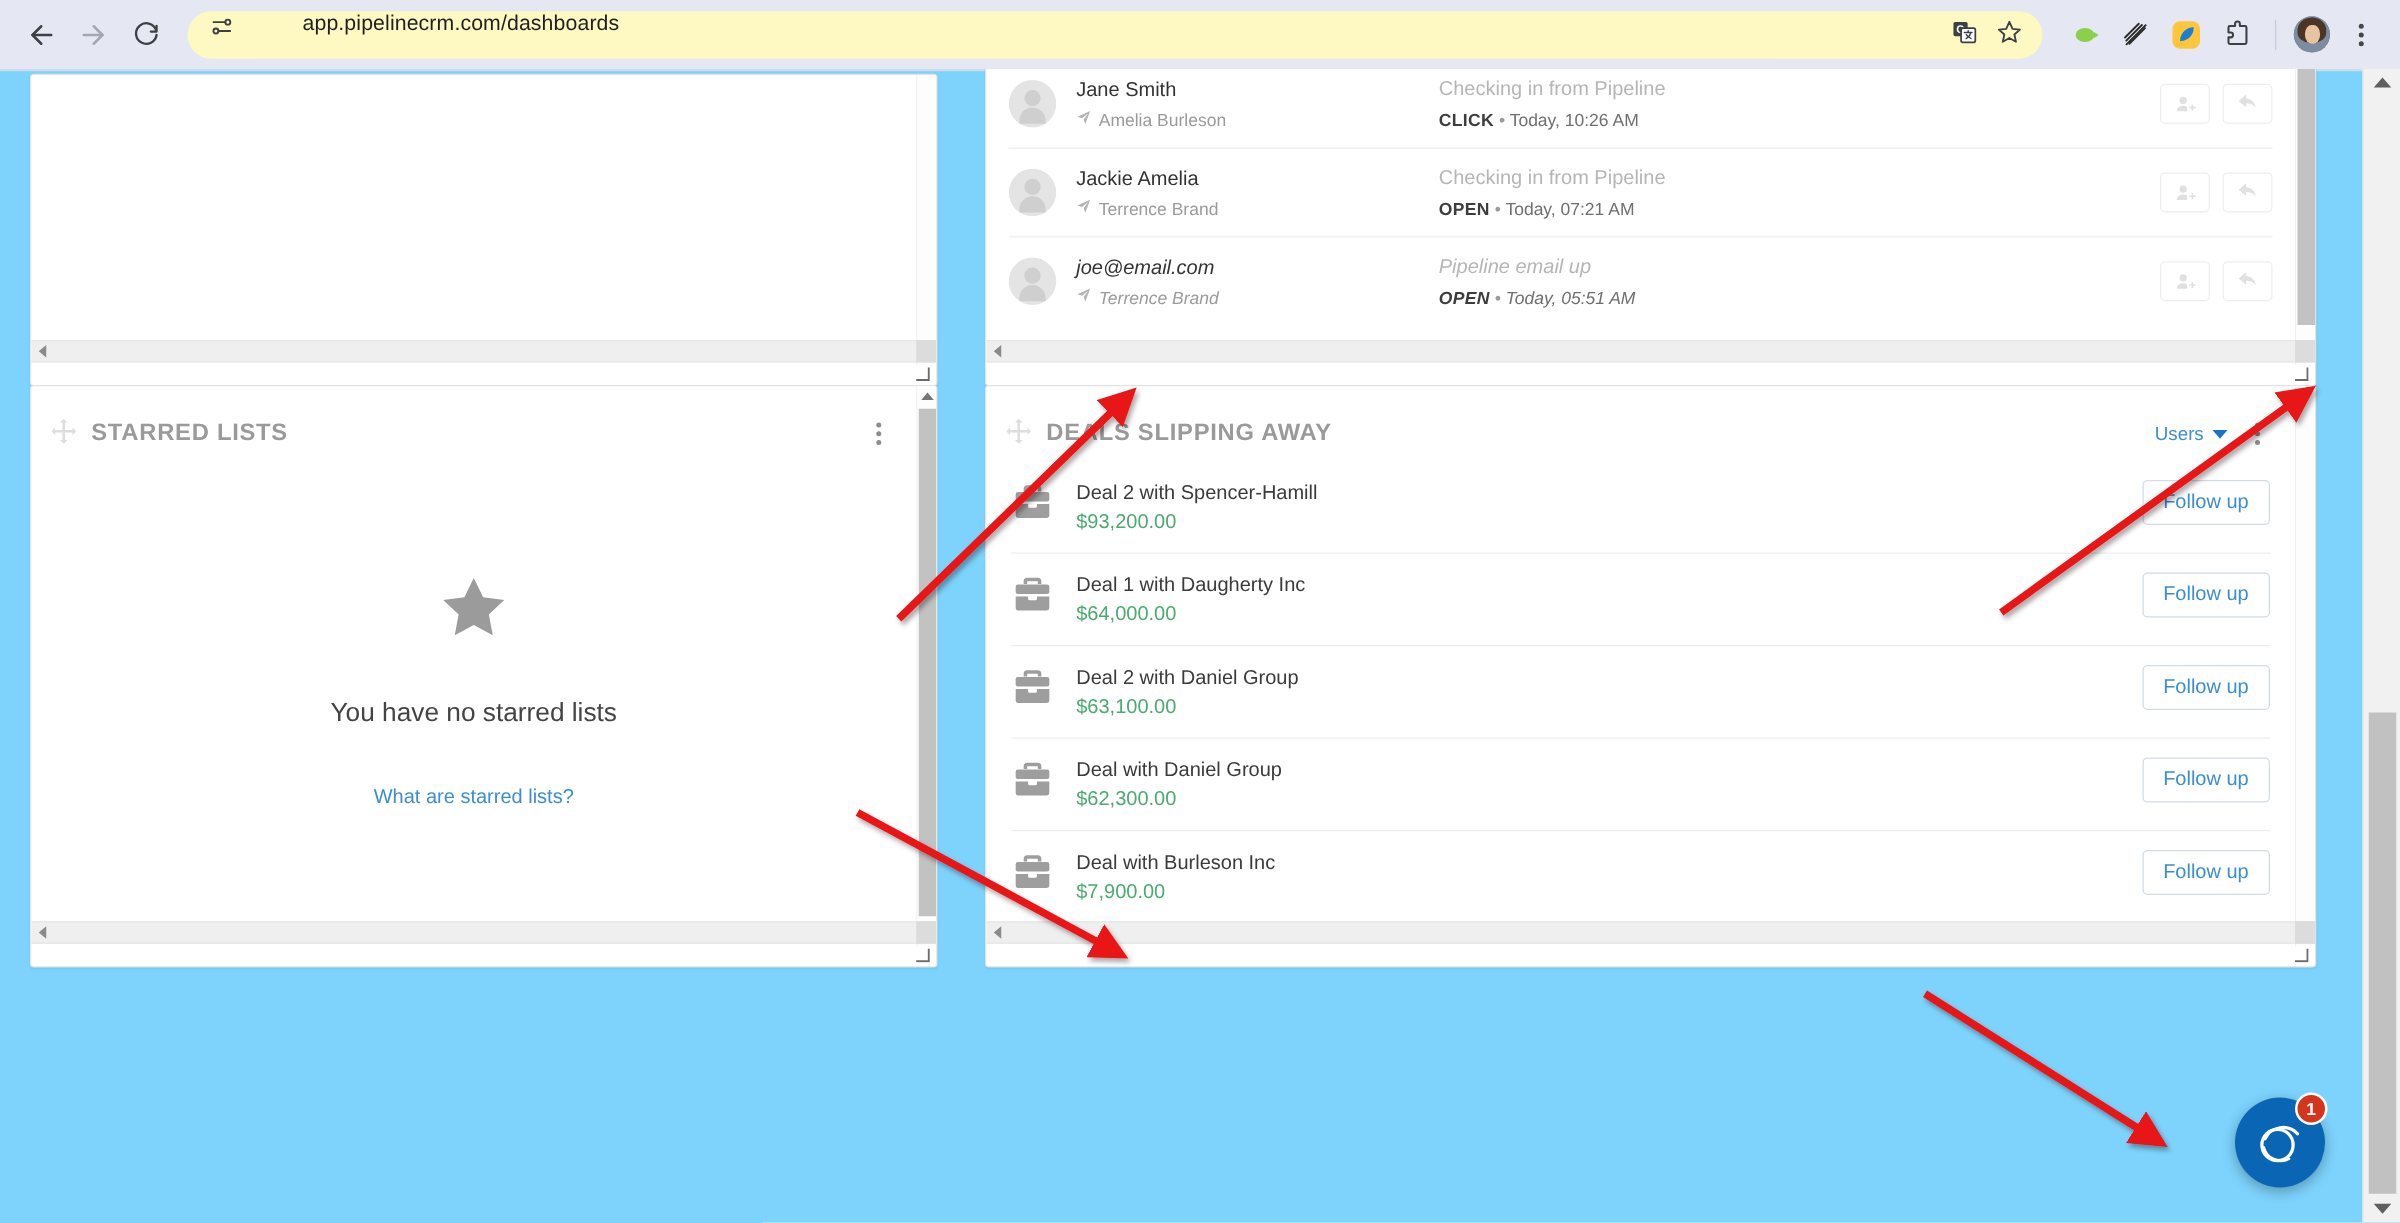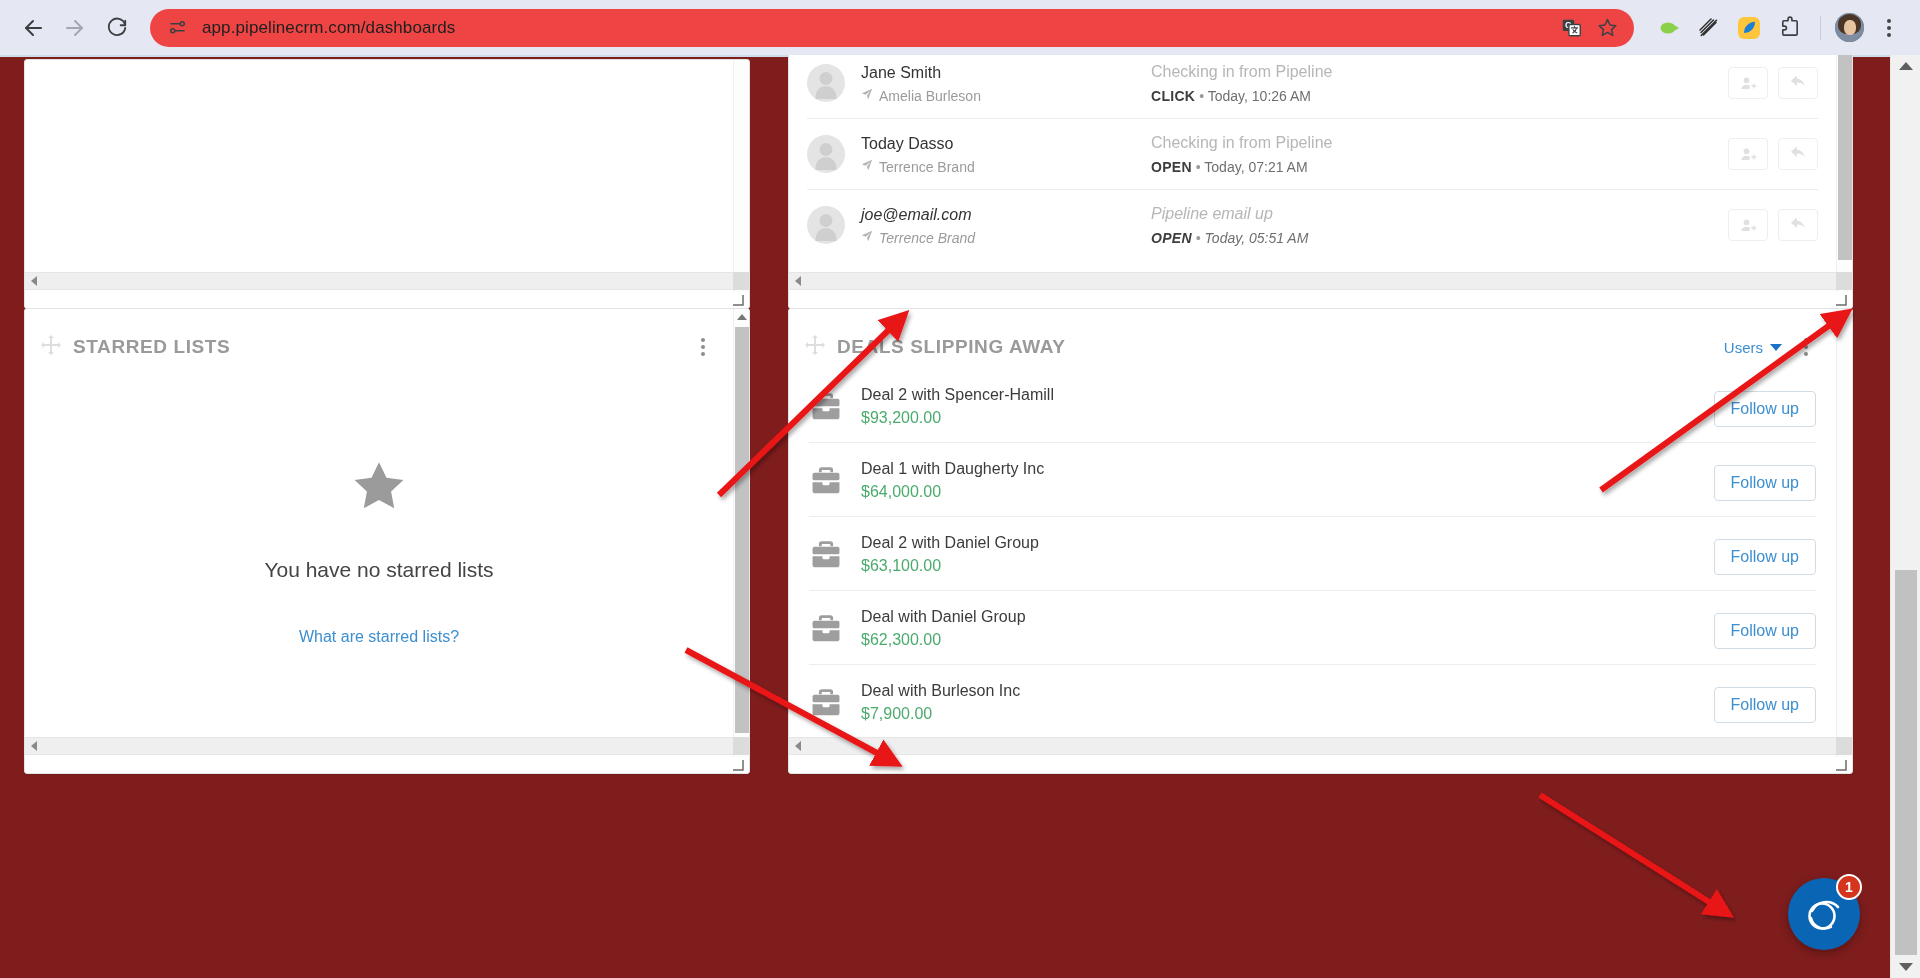--- a/index.html
+++ b/index.html
@@ -28,26 +28,27 @@
     cursor: pointer;
     flex: none;
   }
   .nav-btn svg { display: block; }
   .nav-btn.disabled { opacity: .38; }
 
   #omnibox {
     flex: 1;
     height: 38px;
     margin-left: 10px;
-    background: #ef4444;
+    background: #fef9c3;
     border-radius: 19px;
     display: flex;
-    align-items: center;
+    align-items: flex-start;
     padding: 0 10px 0 14px;
     min-width: 0;
+    gap: 40px;
   }
   #site-info-icon { flex: none; width: 26px; height: 26px; display:flex; align-items:center; justify-content:center; cursor:pointer;}
   #url-text {
     flex: 1;
     font-size: 17px;
     color: #1f1f1f;
     padding-left: 12px;
     white-space: nowrap; overflow: hidden; text-overflow: ellipsis;
     letter-spacing: .1px;
   }
@@ -67,21 +68,21 @@
   #avatar .face { position:absolute; left:9px; top:7px; width:12px; height:15px; background:#e8c3a0; border-radius:45%; }
   #avatar .bg { position:absolute; inset:0; background:linear-gradient(160deg,#8fa2b8 0%,#6b7f94 60%,#47566b 100%); z-index:-1;}
   #menu-dots { width: 34px; height: 34px; display:flex; flex-direction:column; align-items:center; justify-content:center; gap:3px; cursor:pointer; margin-left: 4px;}
   #menu-dots i { width: 4px; height: 4px; border-radius: 50%; background: #444746; display:block; }
 
   
   #page {
     position: absolute;
     top: 55px; left: 0;
     width: 1920px; height: 923px;
-    background: #7f1d1d;
+    background: #7dd3fc;
     overflow: hidden;
   }
   #page-top-border { position:absolute; top:0; left:0; width: 1890px; height: 2px; background: #cddcea; }
 
   
   .panel {
     position: absolute;
     background: #fff;
     border: 1px solid #e3e3e3;
     border-radius: 3px;
@@ -178,21 +179,21 @@
   .empty-wrap {
     position: absolute; left: 0; right: 16px; top: 56px; bottom: 34px;
     display: flex; flex-direction: column; align-items: center; justify-content: center; gap: 20px;
   }
   .empty-star { margin-bottom: 18px; }
   .empty-title { font-size: 21px; color: #444; margin-bottom: 26px; }
   .empty-link { font-size: 16px; color: #3b8ed0; text-decoration: none; cursor:pointer; }
 
   
   .deal-row {
-    display:flex; align-items:flex-end;
+    display:flex; align-items:flex-start;
     margin: 0 20px;
     padding: 15px 0;
     border-bottom: 1px solid #ededed;
   }
   .deal-row:last-child { border-bottom: none; }
   .deal-icon { flex:none; margin-right: 18px; }
   .deal-text { flex: 1; }
   .deal-name { font-size: 16px; color: #3b3b3b; line-height: 21px;}
   .deal-amt { font-size: 16px; color: #4aab6d; margin-top: 4px; }
   .followup-btn {
@@ -405,21 +406,21 @@
             </div>
           </div>
         </div>
 
         <div class="email-row">
           <div class="av-circle">
               <div class="head"></div>
               <div class="body"></div>
             </div>
           <div class="er-name-col">
-            <div class="er-name">Today Dasso</div>
+            <div class="er-name">Jackie Amelia</div>
             <div class="er-sub">
               <span class="send-ico">
                 <svg width="12" height="12" viewBox="0 0 14 14" fill="#b4b4b4">
                     <path d="M13 1 1 6.2l4.4 1.6L11 3.3 6.9 8.9l1.6 4.1z"></path>
                   </svg>
               </span>
               <span>Terrence Brand</span>
             </div>
           </div>
           <div class="er-mid">

